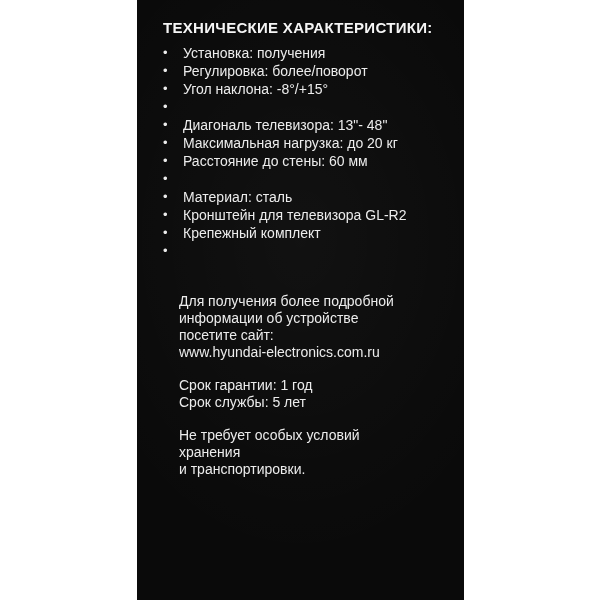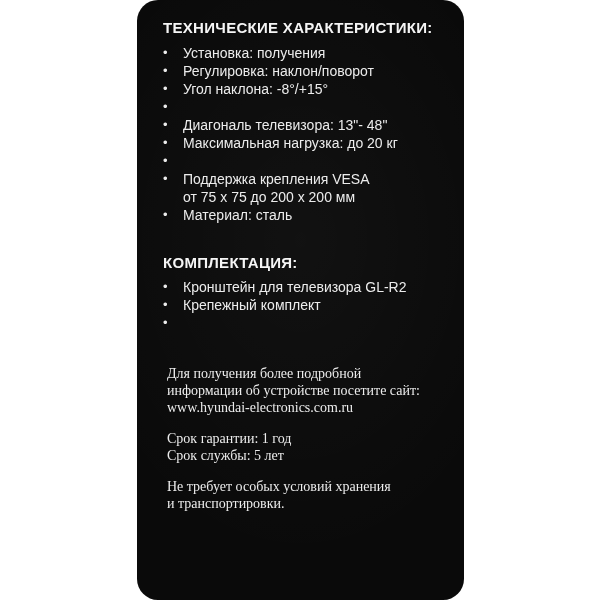--- a/index.html
+++ b/index.html
@@ -24,21 +24,20 @@
     width: 327px;
     height: 600px;
     box-sizing: border-box;
     background:
       radial-gradient(120% 90% at 50% 40%, rgba(255,255,255,0.03), rgba(0,0,0,0) 60%),
       #0a0a0a;
     color: #ececec;
     font-size: 14px;
     line-height: 18px;
     padding: 18px 28px 0 26px;
-    border-radius: 21px;
     -webkit-font-smoothing: antialiased;
   }
   .section-heading {
     font-size: 15px;
     line-height: 19px;
     font-weight: bold;
     letter-spacing: 0.3px;
     color: #f5f5f5;
     margin: 0 0 7px 0;
   }
@@ -59,75 +58,72 @@
     flex: 0 0 20px;
     width: 20px;
     font-size: 13px;
     color: #ececec;
   }
   .txt {
     white-space: pre-line;
   }
   .para {
     white-space: pre-line;
-    margin: 4px;
+    margin: 16px;
     line-height: 17px;
-    font-family: Liberation Serif, serif;
   }
   .para-website { margin-top: 33px; }
   .para-manufacturer { margin-top: 16px; }
   .para-warranty { margin-top: 14px; }
   .para-storage { margin-top: 14px; }
 </style>
 </head>
 <body>
 
 <div class="stage">
   <div class="panel">
 
     <div class="section-heading">ТЕХНИЧЕСКИЕ ХАРАКТЕРИСТИКИ:</div>
     <ul class="bullets">
       <li>
         <span class="dot">•</span>
         <span class="txt">Установка: получения</span>
       </li>
       <li>
         <span class="dot">•</span>
-        <span class="txt">Регулировка: наклон/поворот</span>
+        <span class="txt">Регулировка: более/поворот</span>
       </li>
       <li>
         <span class="dot">•</span>
         <span class="txt">Угол наклона: -8°/+15°</span>
       </li>
       <li>
         <span class="dot">•</span>
       </li>
       <li>
         <span class="dot">•</span>
         <span class="txt">Диагональ телевизора: 13"- 48"</span>
       </li>
       <li>
         <span class="dot">•</span>
         <span class="txt">Максимальная нагрузка: до 20 кг</span>
       </li>
       <li>
         <span class="dot">•</span>
+        <span class="txt">Расстояние до стены: 60 мм</span>
       </li>
       <li>
         <span class="dot">•</span>
-        <span class="txt">Поддержка крепления VESA
-от 75 х 75 до 200 х 200 мм</span>
       </li>
       <li>
         <span class="dot">•</span>
         <span class="txt">Материал: сталь</span>
       </li>
     </ul>
 
-    <div class="section-heading heading-2">КОМПЛЕКТАЦИЯ:</div>
     <ul class="bullets">
       <li>
         <span class="dot">•</span>
         <span class="txt">Кронштейн для телевизора GL-R2</span>
       </li>
       <li>
         <span class="dot">•</span>
         <span class="txt">Крепежный комплект</span>
       </li>
       <li>

